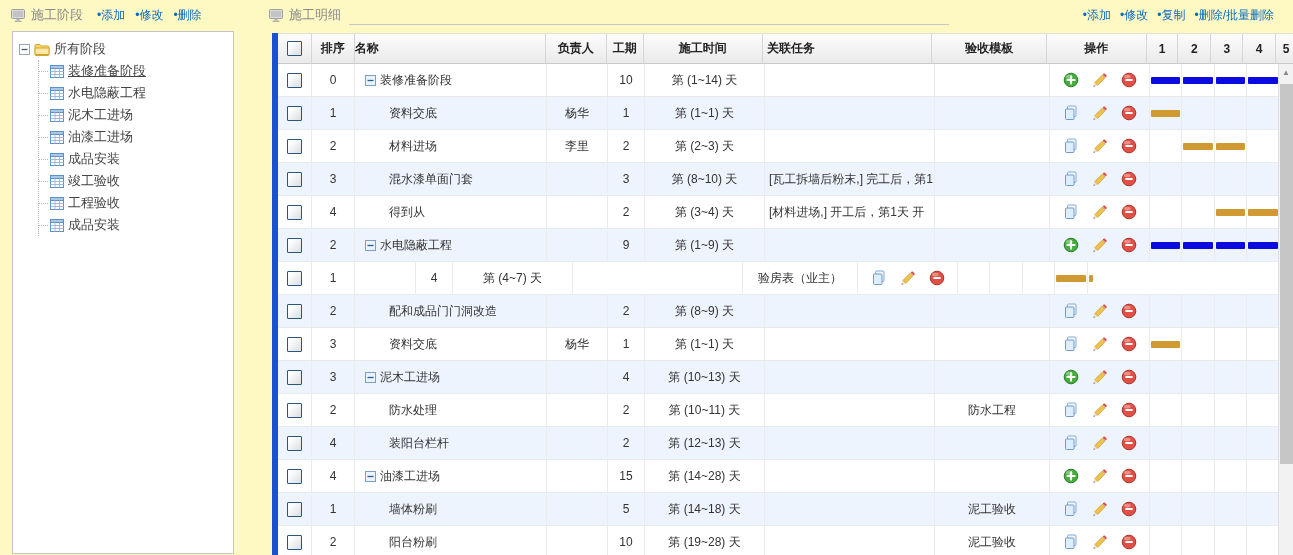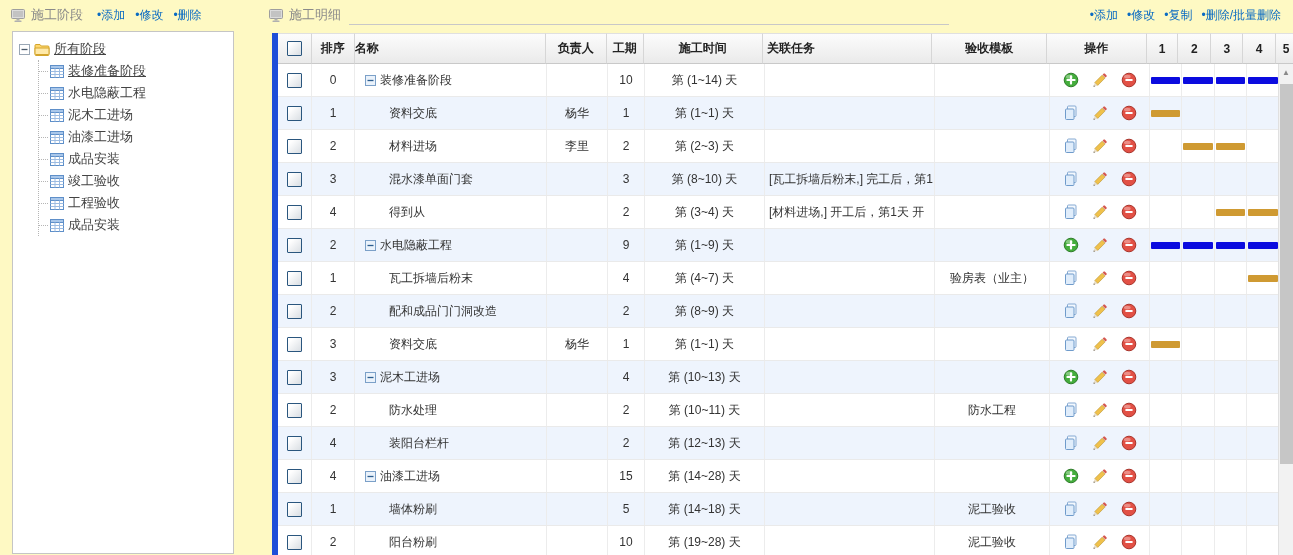--- a/index.html
+++ b/index.html
@@ -1,32 +1,32 @@
 <!DOCTYPE html>
 <html><head>
 <meta charset="utf-8">
 <style>
   html,body{margin:0;padding:0;background:#fff;}
   .app{position:relative;width:1293px;height:555px;overflow:hidden;background:#fef9c3;
        font-family:"Liberation Sans","DejaVu Sans",sans-serif;color:#333;}
   
   .hdr{position:absolute;top:0;height:30px;display:flex;align-items:center;}
   .hdr-left{left:10px;width:250px;}
-  .hdr-right{left:268px;right:12px;}
+  .hdr-right{left:268px;right:19px;}
   .hdr-title{font-size:13px;color:#8a8a8a;margin-left:5px;}
   .icon{display:inline-flex;align-items:center;justify-content:center;}
   .links{display:flex;align-items:center;gap:10px;margin-left:14px;}
   .links-right{margin-left:0;gap:9px;}
   a.link{font-size:12px;color:#0a6bc2;cursor:pointer;white-space:nowrap;}
   .title-rule{height:1px;background:#c8c8c8;width:600px;align-self:flex-end;margin:0 0 5px 8px;}
   .hdr-spacer{flex:1;}
   
   .tree-panel{position:absolute;left:12px;top:31px;width:222px;height:523px;
               border:1px solid #c5c5c5;background:#fff;box-sizing:border-box;padding:6px 0 0 6px;overflow:hidden;}
-  .tree-root{display:flex;align-items:center;gap:4px;height:22px;font-size:13px;color:#444;text-decoration:underline;}
+  .tree-root{display:flex;align-items:center;gap:4px;height:22px;font-size:13px;color:#444;}
   .tree-children{margin-left:19px;border-left:1px dotted #b5b5b5;}
   .tree-item{display:flex;align-items:center;height:22px;font-size:13px;color:#444;cursor:pointer;}
   .tree-item .stub{width:9px;border-top:1px dotted #b5b5b5;margin-right:2px;}
   .tree-item .lbl{margin-left:4px;}
   .tree-item.sel .lbl{text-decoration:underline;}
   
   .grid{position:absolute;left:272px;top:33px;width:1025px;border-left:6px solid #1d4ed8;box-sizing:border-box;}
   .grid-header{display:flex;height:31px;}
   .hcell{background:linear-gradient(#fcfcfc,#eaeaea);border-right:1px solid #d6d6d6;
          border-top:1px solid #e0e0e0;border-bottom:1px solid #c9c9c9;box-sizing:border-box;
@@ -558,23 +558,20 @@
           </div>
           <div class="cell c-day daycell c-d5b">
             <div class="bar" style="background: rgb(11, 11, 223);"></div>
           </div>
         </div>
         <div class="trow">
           <div class="cell c-check">
             <span class="cb"></span>
           </div>
           <div class="cell c-sort">1</div>
-          <div class="cell c-name chd">
-            <span>瓦工拆墙后粉末</span>
-          </div>
           <div class="cell c-leader"></div>
           <div class="cell c-dur">4</div>
           <div class="cell c-time">第 (4~7) 天</div>
           <div class="cell c-task"></div>
           <div class="cell c-tpl">验房表（业主）</div>
           <div class="cell c-ops">
             <span class="ops-wrap">
               <span class="icon op">
                 <svg width="16" height="16" viewBox="0 0 16 16">
                   <rect x="4.5" y="1" width="8.5" height="10.5" rx="1" fill="#f3f8fe" stroke="#85a9d2"></rect>

